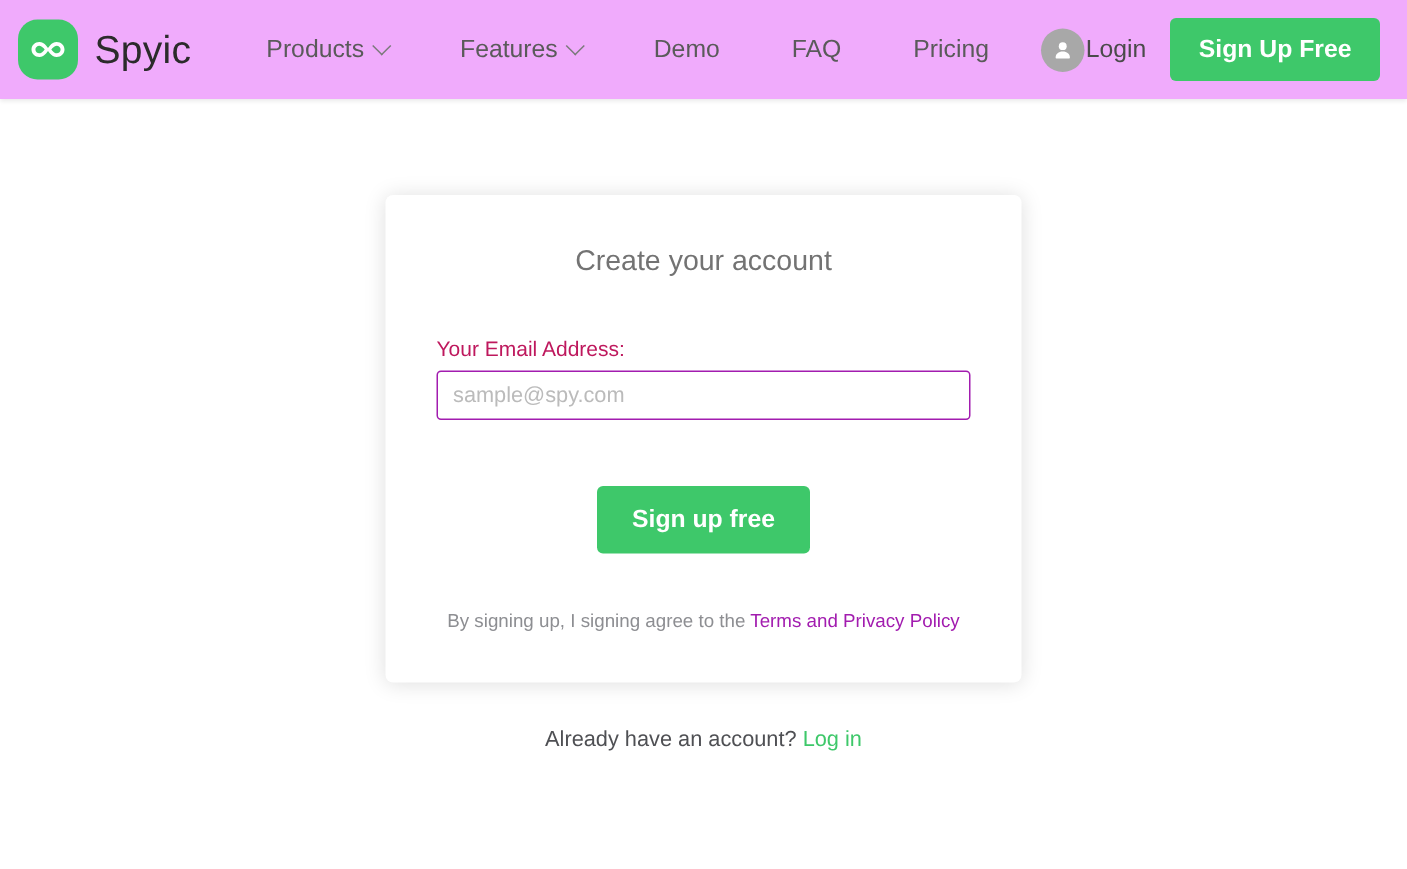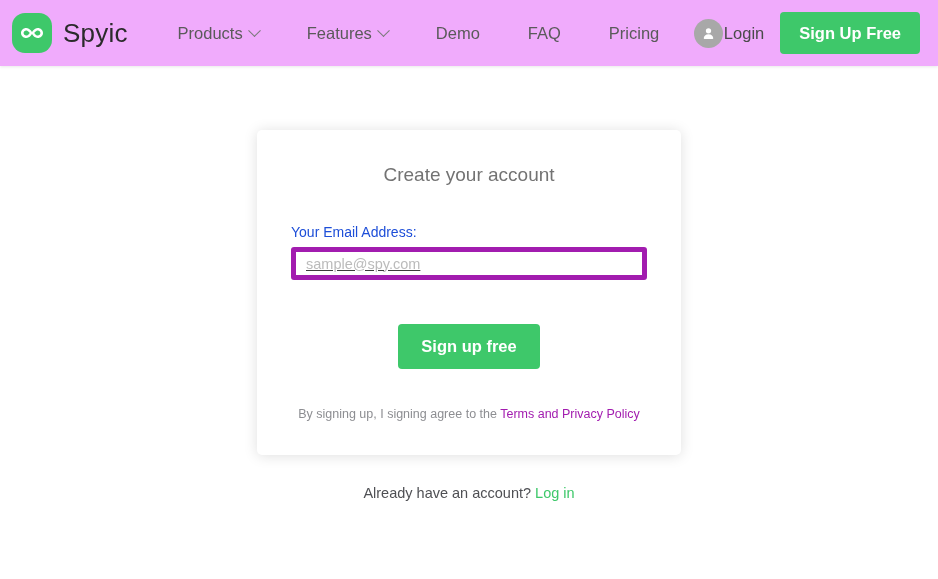--- a/index.html
+++ b/index.html
@@ -141,36 +141,35 @@
   .card-title {
     text-align: center;
     font-size: 19px;
     color: #737373;
     font-weight: 400;
     margin: 8px 0 38px 0;
   }
 
   .field-label {
     font-size: 14px;
-    color: #1d4ed8;
+    color: #be185d;
     margin-bottom: 7px;
     display: block;
   }
   .text-input {
     width: 100%;
     height: 33px;
-    border: 5px solid #a21caf;
+    border: 1px solid #a21caf;
     border-radius: 3px;
     padding: 0 10px;
     font-size: 14.5px;
     font-family: "Liberation Sans", sans-serif;
     color: #3b3b3b;
     outline: none;
     background: #ffffff;
-    text-decoration: underline;
   }
   .text-input::placeholder { color: #bbbbbb; }
   .field-group { margin-bottom: 21px; }
 
   .pw-input {
     background: #e8eefc;
     color: #101010;
     letter-spacing: 2px;
     font-size: 15px;
   }

